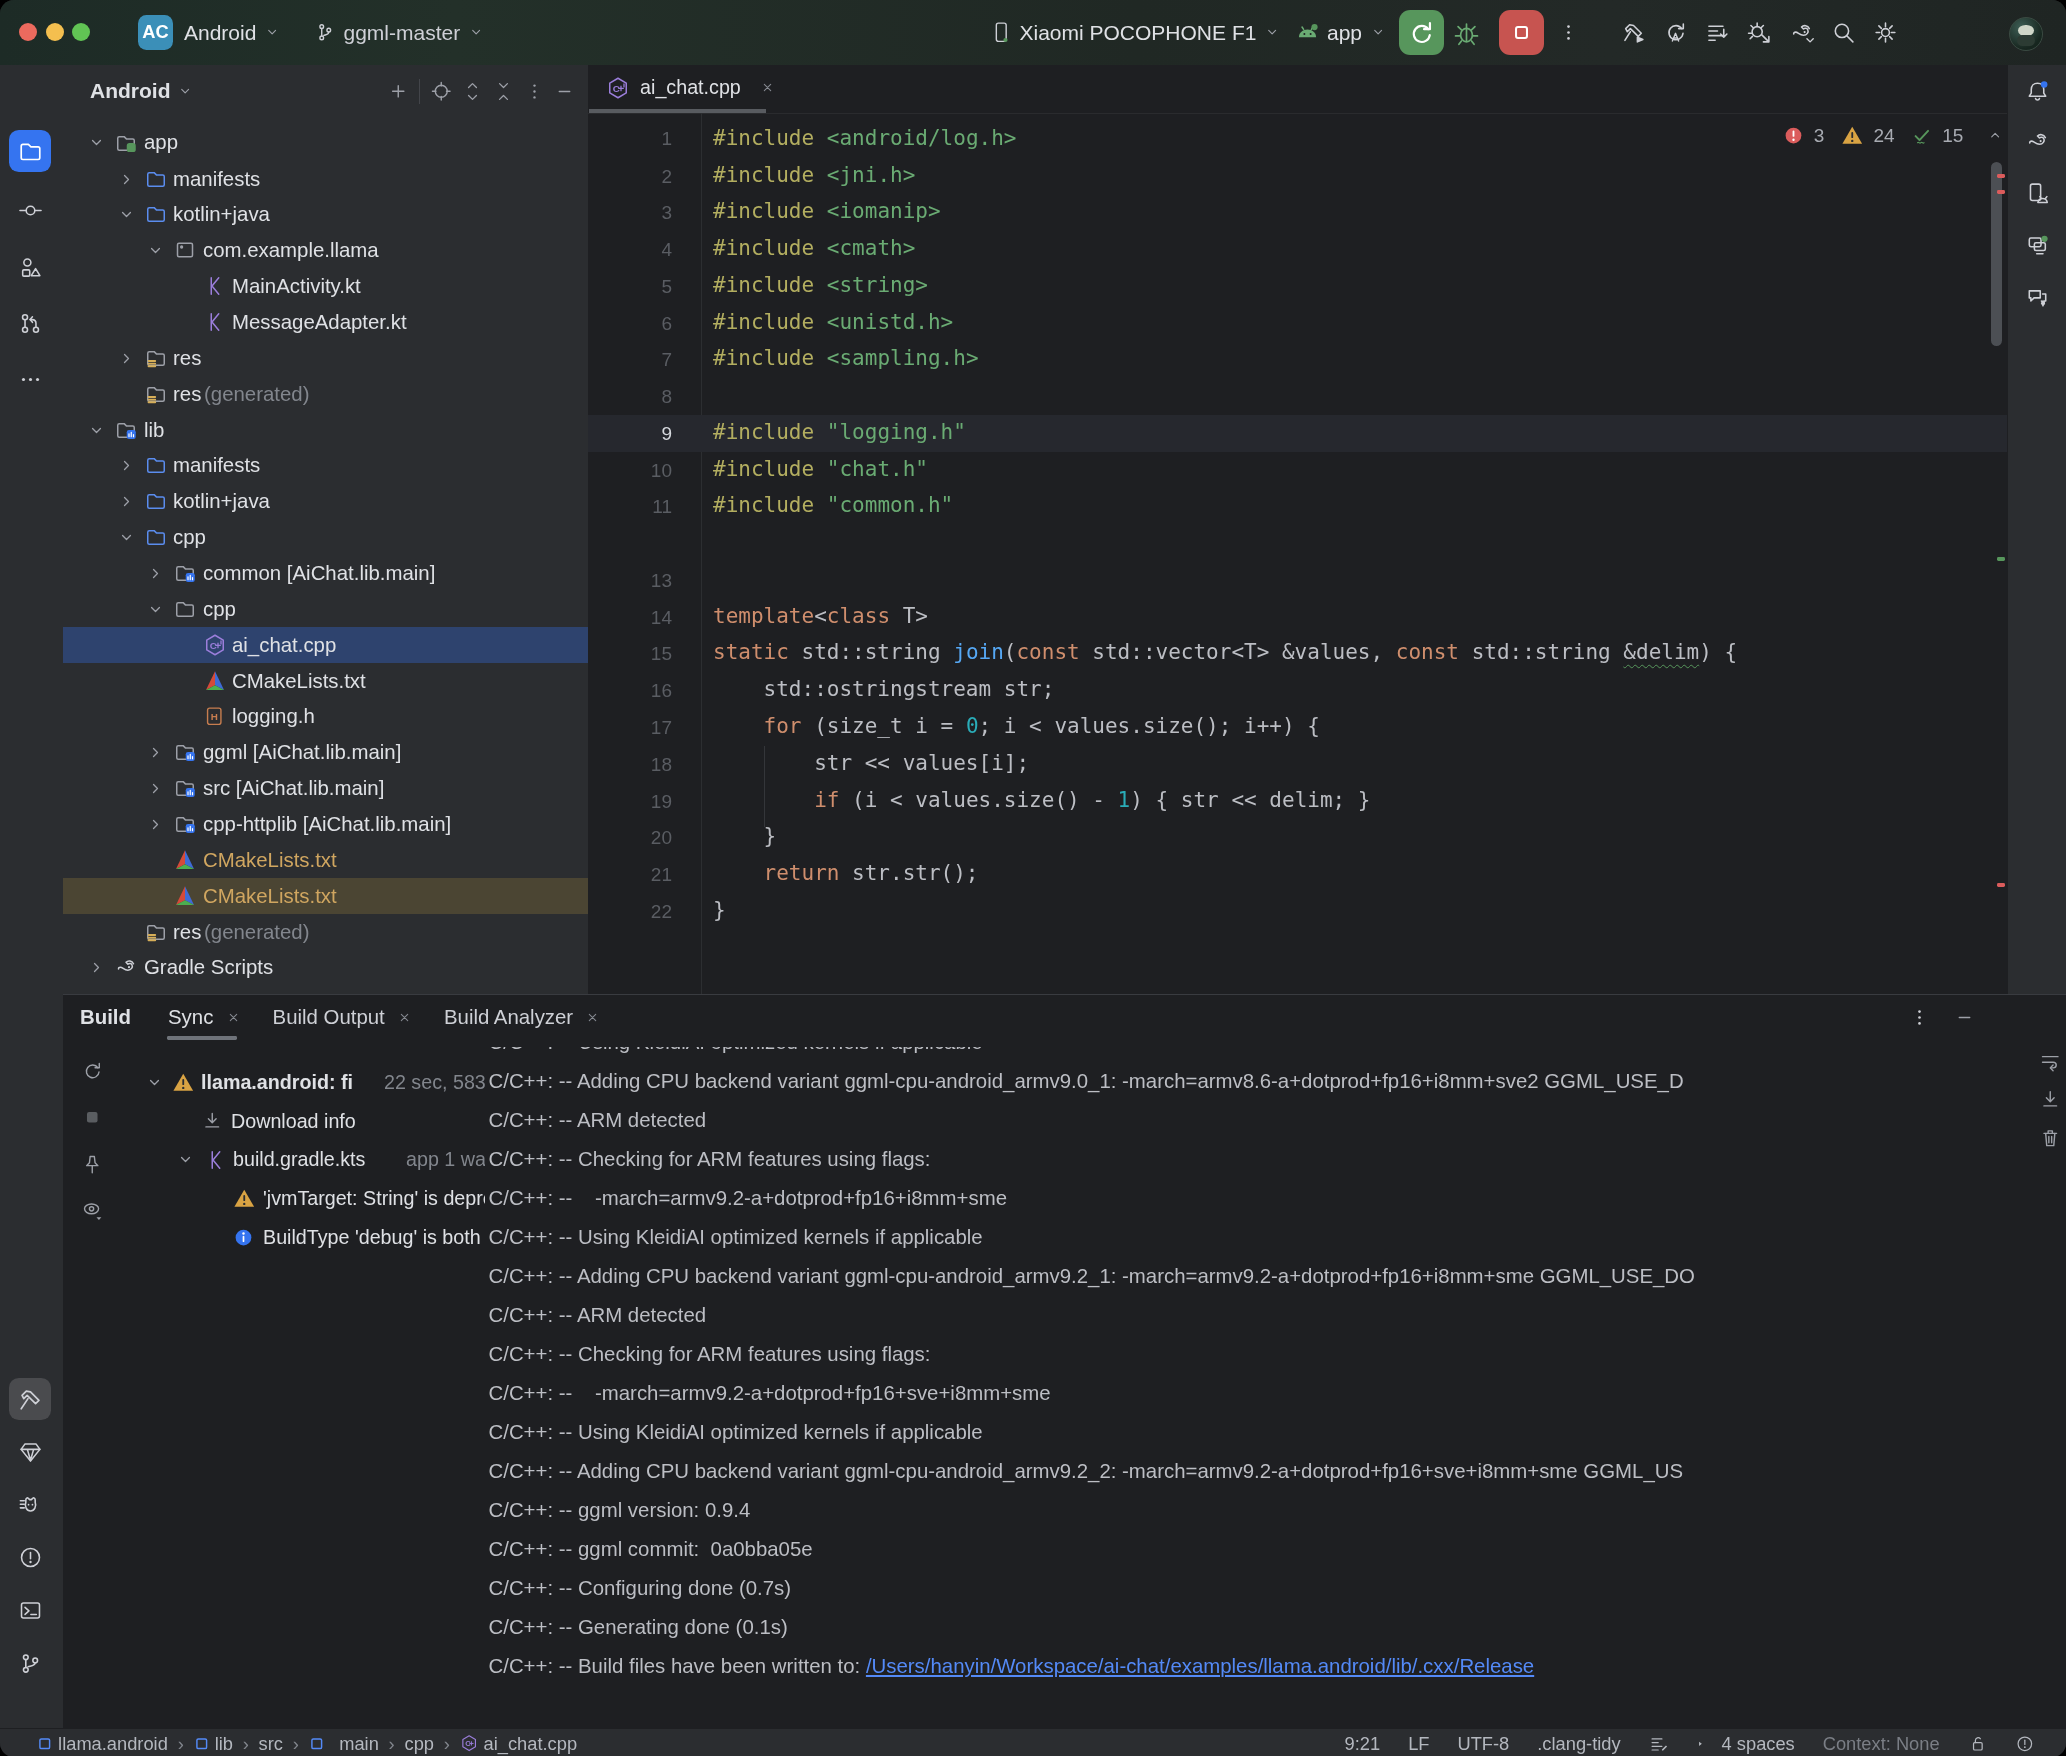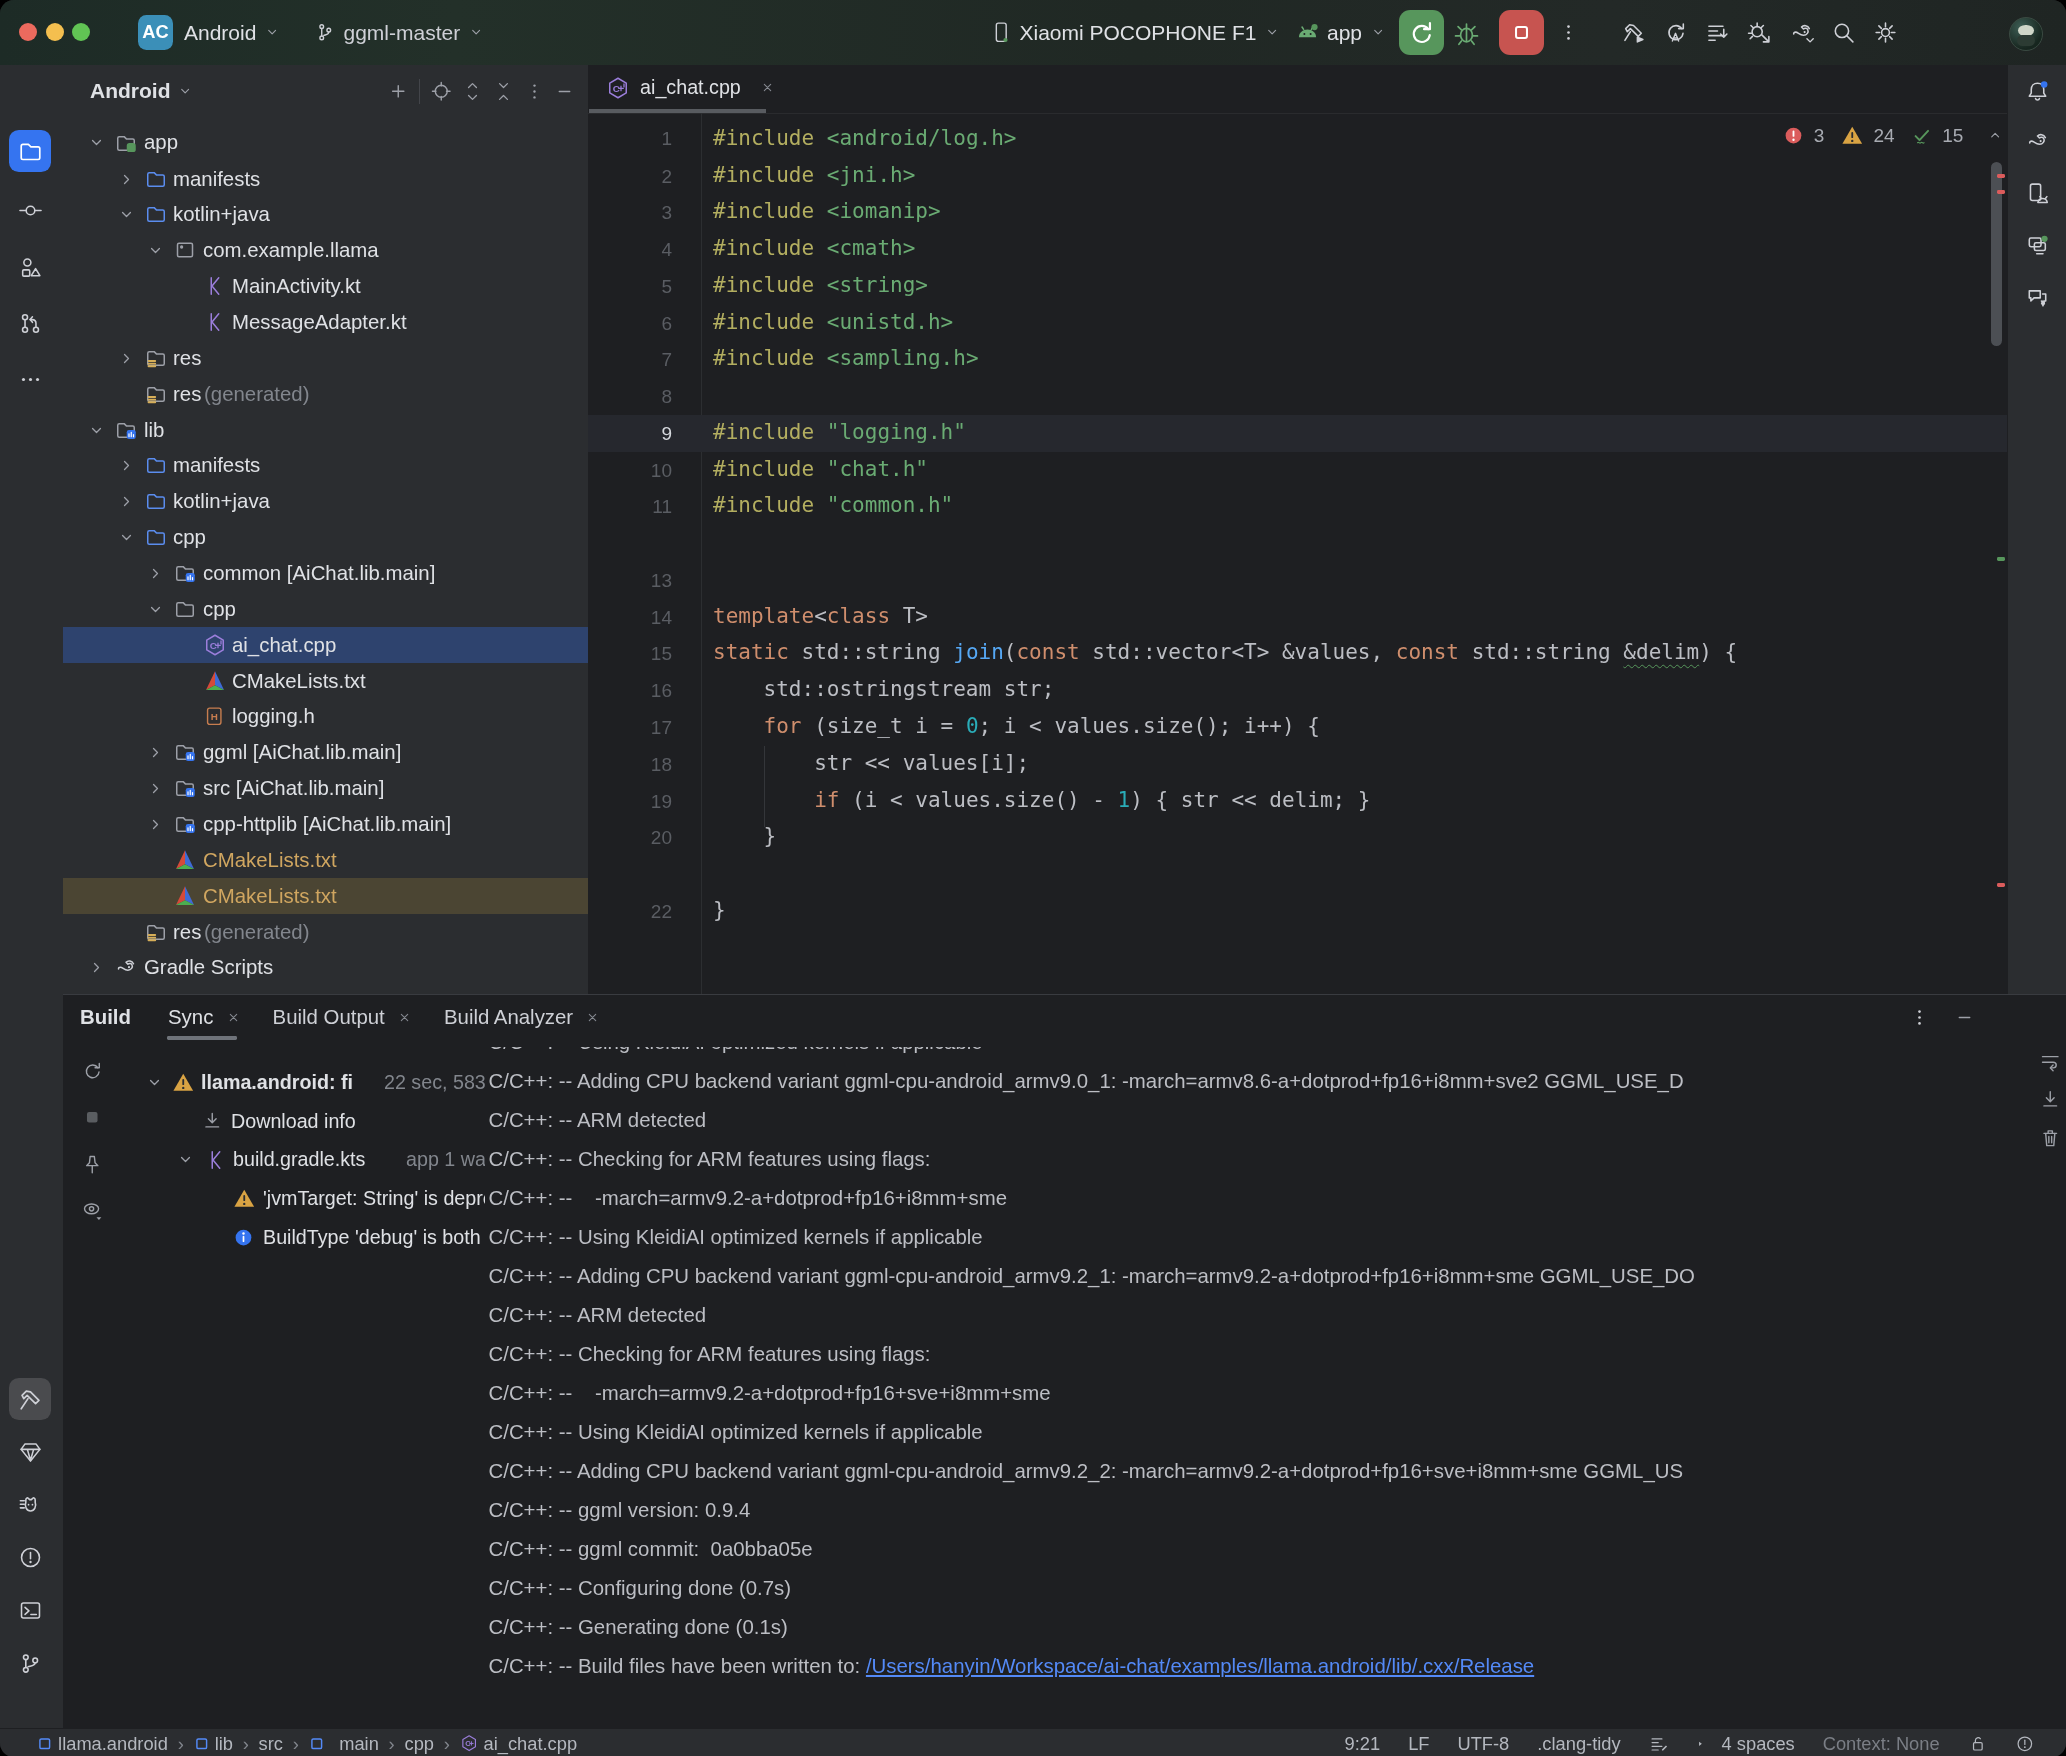--- a/index.html
+++ b/index.html
@@ -763,20 +763,24 @@
           <span class="ctext mono" style="top: 4.9px;"><span class="tok-p">        str &lt;&lt; values[i];</span></span>
         </div>
         <div class="cline abs" style="top: 670px;">
           <span class="lnum" style="top: 7.7px;">19</span>
           <span class="ctext mono" style="top: 4.9px;"><span class="tok-p">        </span><span class="tok-k">if</span><span class="tok-p"> (i &lt; values.size() - </span><span class="tok-n">1</span><span class="tok-p">) { str &lt;&lt; delim; }</span></span>
         </div>
         <div class="cline abs" style="top: 706px;">
           <span class="lnum" style="top: 7.7px;">20</span>
           <span class="ctext mono" style="top: 4.9px;"><span class="tok-p">    }</span></span>
         </div>
+        <div class="cline abs" style="top: 743px;">
+          <span class="lnum" style="top: 7.7px;">21</span>
+          <span class="ctext mono" style="top: 4.9px;"><span class="tok-p">    </span><span class="tok-k">return</span><span class="tok-p"> str.str();</span></span>
+        </div>
         <div class="cline abs" style="top: 780px;">
           <span class="lnum" style="top: 7.7px;">22</span>
           <span class="ctext mono" style="top: 4.9px;"><span class="tok-p">}</span></span>
         </div>
       </div>
     <div class="abs iguide" style="top:681px;height:81px;"></div>
     <div class="abs sb-thumb" style="top:97px;height:184px;"></div>
     <div class="abs stripe" style="top:109px;background:#db5c5c"></div>
     <div class="abs stripe" style="top:125px;background:#db5c5c"></div>
     <div class="abs stripe" style="top:492px;background:#57965c"></div>

